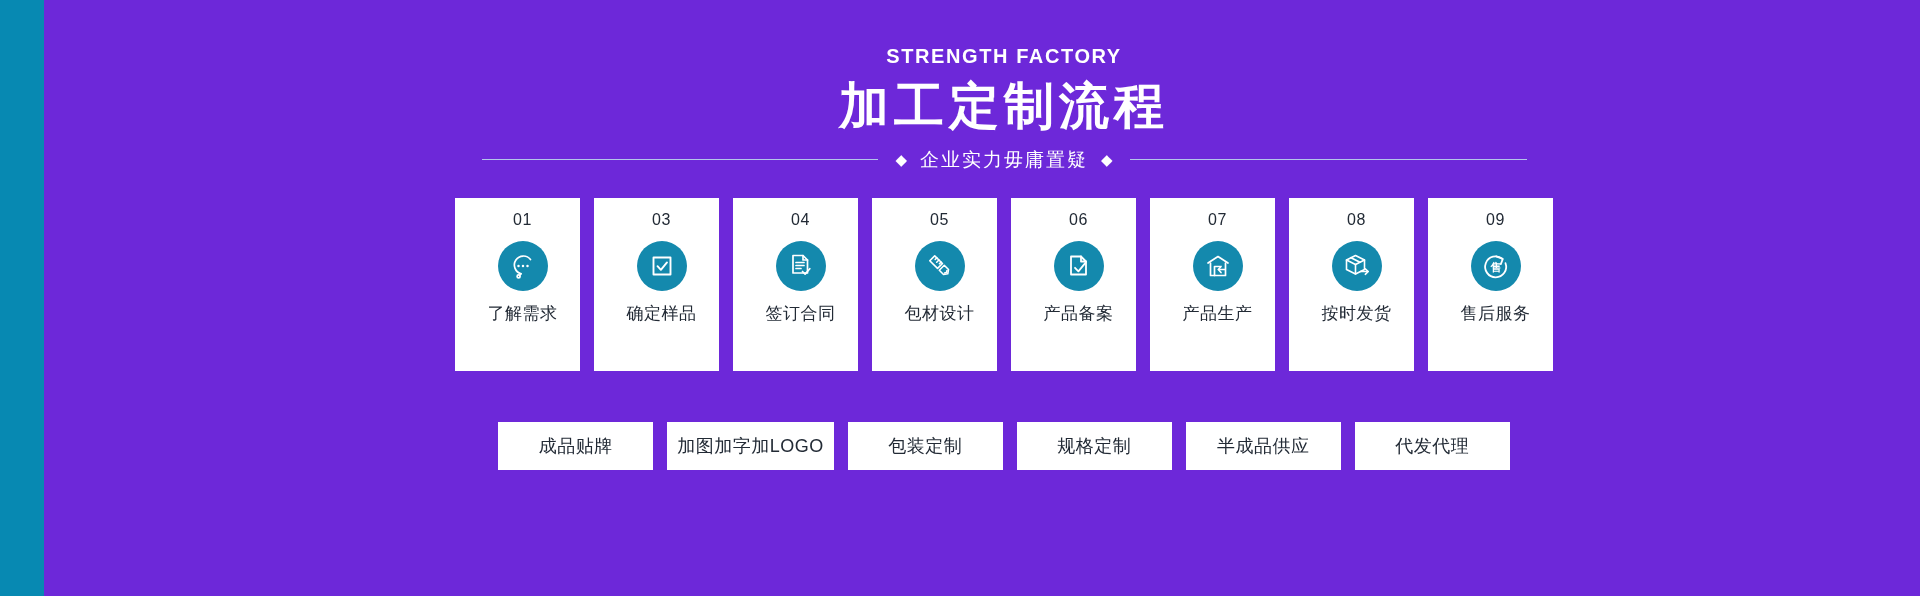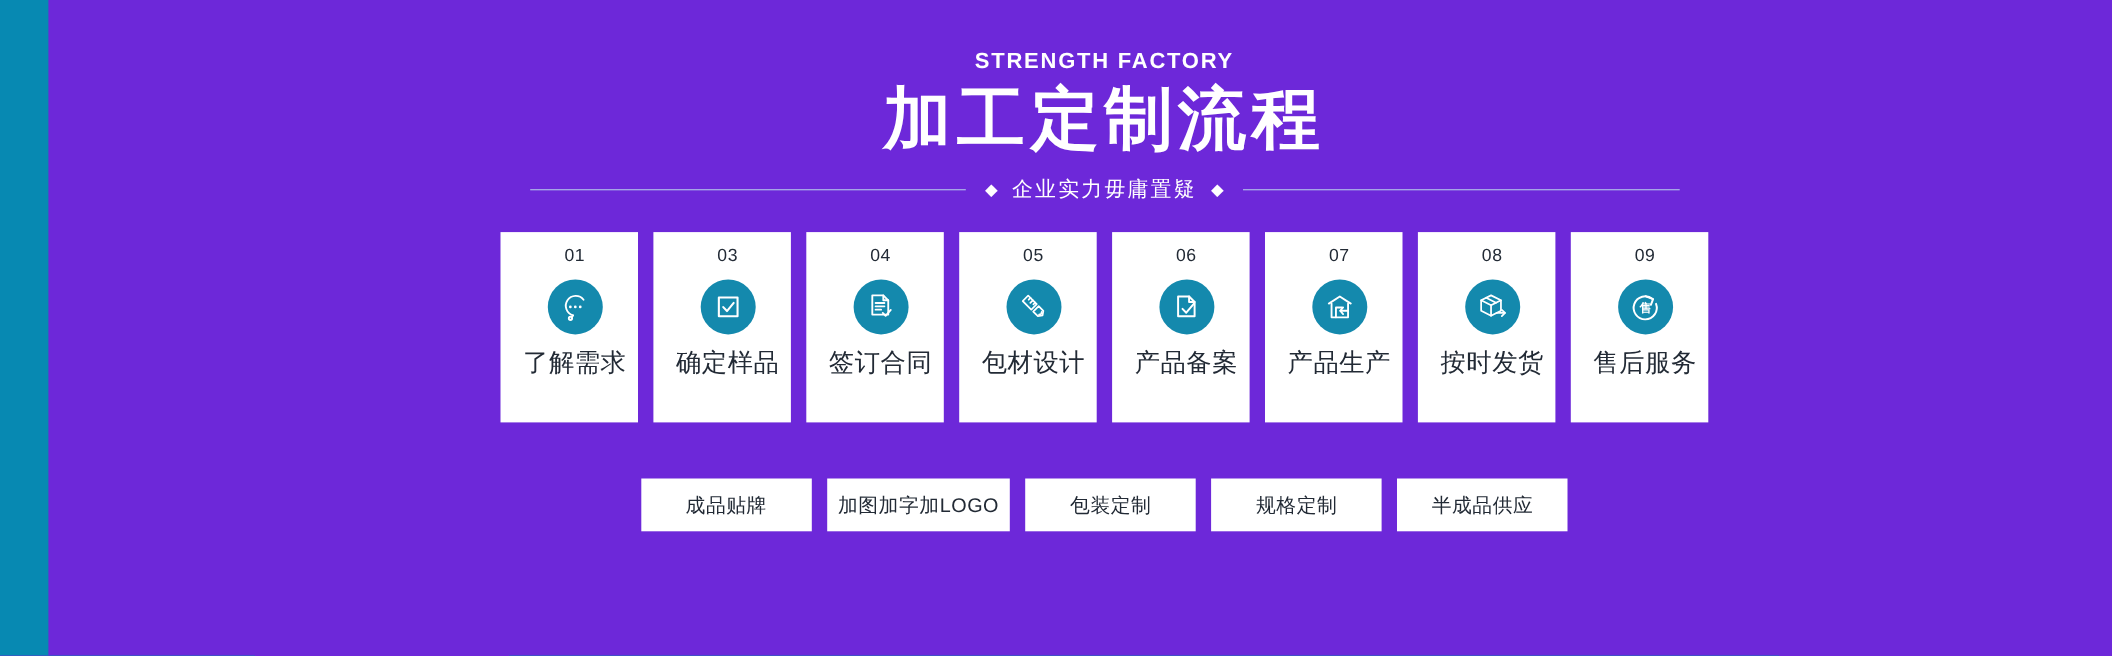--- a/index.html
+++ b/index.html
@@ -35,26 +35,25 @@
   }
   .eyebrow {
     color: #ffffff;
     font-size: 20px;
     font-weight: bold;
     letter-spacing: 1.6px;
     line-height: 1;
   }
   .maintitle {
     color: #ffffff;
-    font-size: 62px;
+    font-size: 50px;
     font-weight: bold;
     letter-spacing: 5px;
     line-height: 1.12;
     margin-top: 12px;
-    font-family: Liberation Mono, monospace;
   }
   .divider-row {
     margin-top: 16px;
     display: flex;
     align-items: center;
     justify-content: center;
     width: 1045px;
   }
   .divider-line {
     flex: 1 1 auto;
@@ -111,21 +110,21 @@
     border-radius: 50%;
     background: #1489ad;
     display: flex;
     align-items: center;
     justify-content: center;
   }
   .icon-circle svg { display: block; }
   .step-label {
     margin-top: 14px;
     color: #222a35;
-    font-size: 23px;
+    font-size: 17px;
     letter-spacing: .5px;
     line-height: 1;
   }
 
   
   .tags {
     margin-top: 51px;
     display: flex;
     gap: 14px;
     align-items: flex-start;
@@ -276,15 +275,16 @@
     </div>
 
   </div>
 
   <div class="tags">
     <div class="tag-btn">成品贴牌</div>
     <div class="tag-btn wide">加图加字加LOGO</div>
     <div class="tag-btn">包装定制</div>
     <div class="tag-btn">规格定制</div>
     <div class="tag-btn">半成品供应</div>
+    <div class="tag-btn">代发代理</div>
   </div>
 
 </div>
 
 </body></html>

